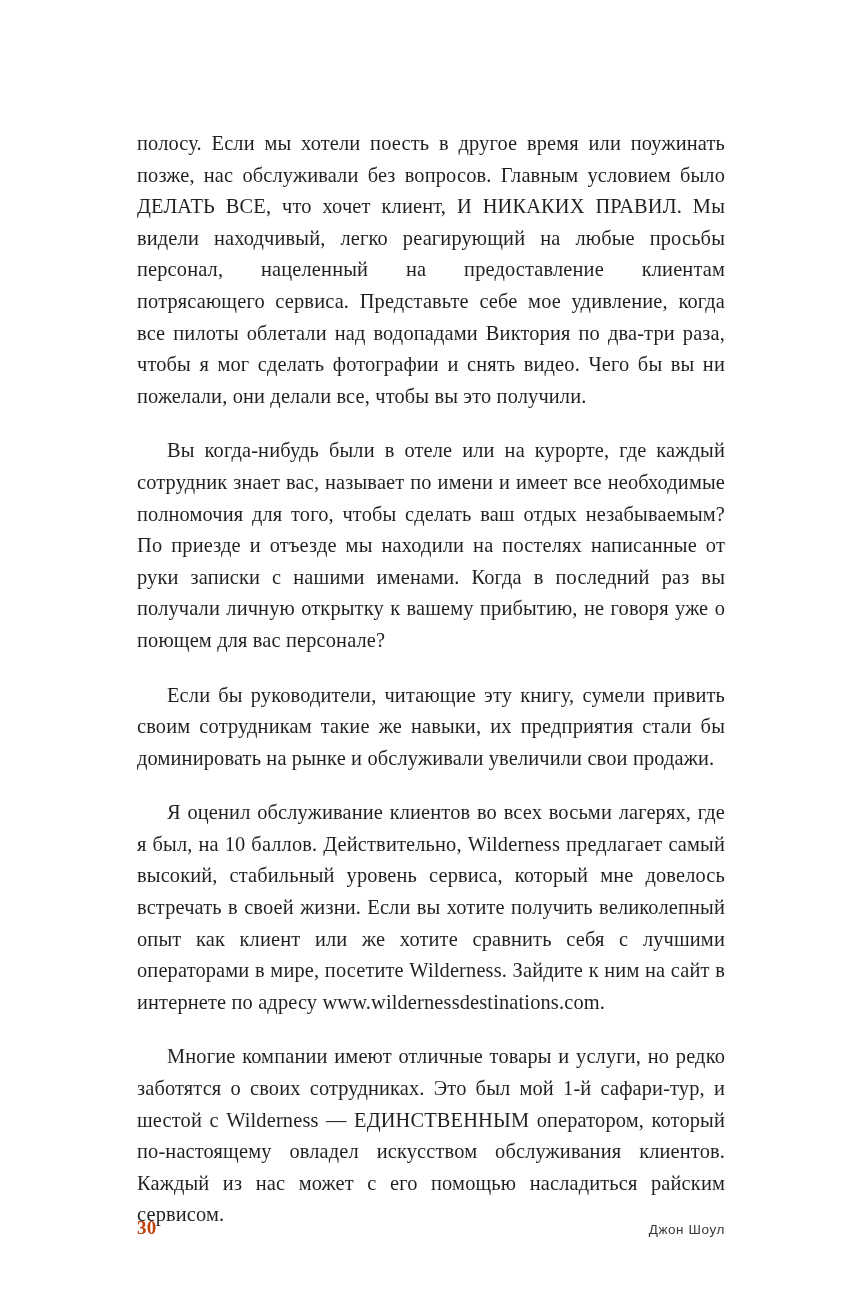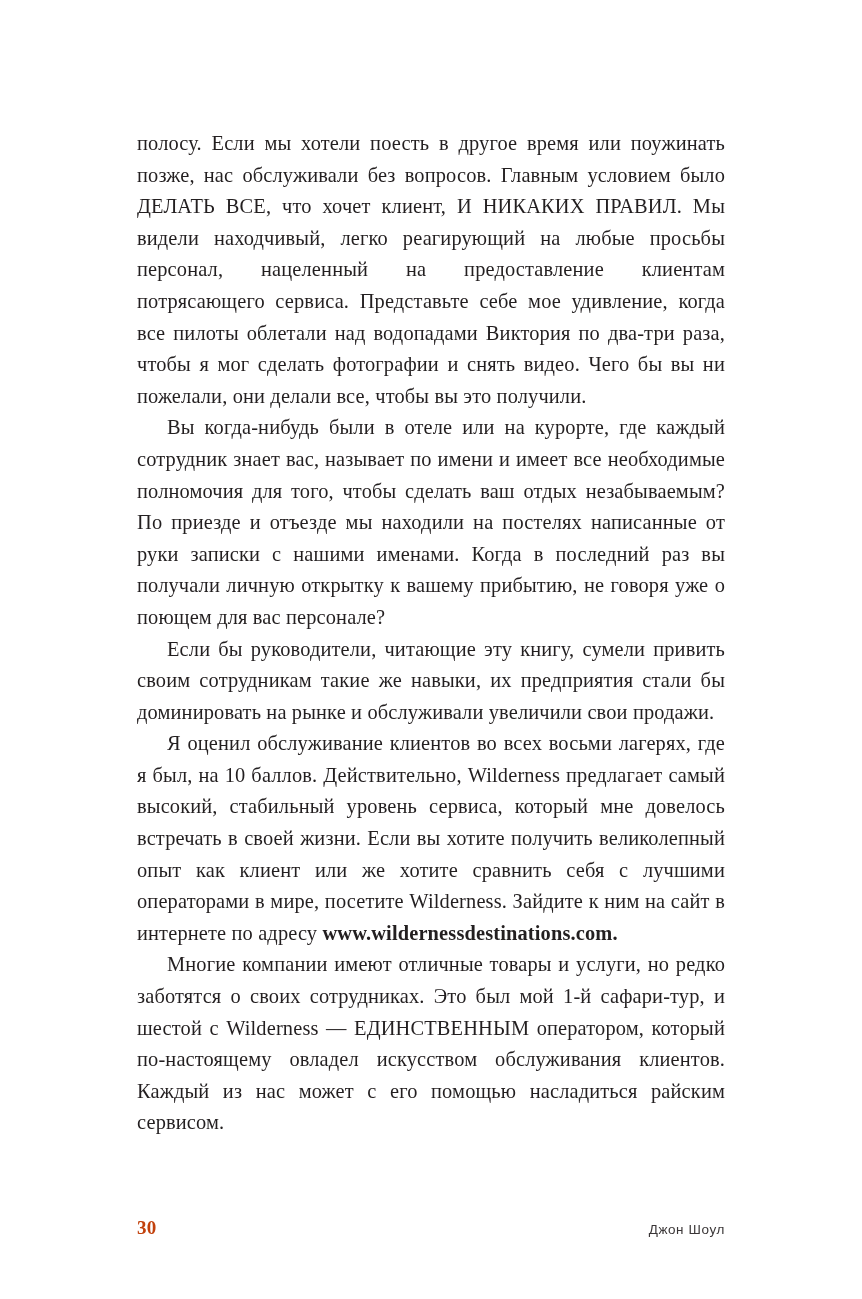--- a/index.html
+++ b/index.html
@@ -34,23 +34,24 @@
     font-family: "Liberation Serif", serif;
     font-size: 20.4px;
     line-height: 31.6px;
     text-align: justify;
     text-justify: inter-word;
     color: #231f20;
     letter-spacing: 0.15px;
   }
   .para + .para {
     text-indent: 30px;
+    margin-top: 23px;
   }
   .para b {
-    font-weight: bold;
+    font-weight: normal;
   }
   .footer {
     position: absolute;
     left: 137px;
     top: 1182px;
     width: 588px;
     display: flex;
     align-items: baseline;
     justify-content: space-between;
   }

